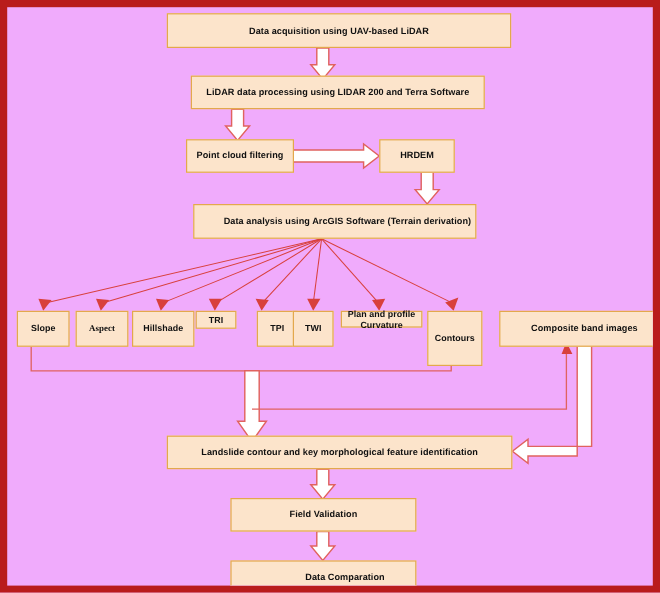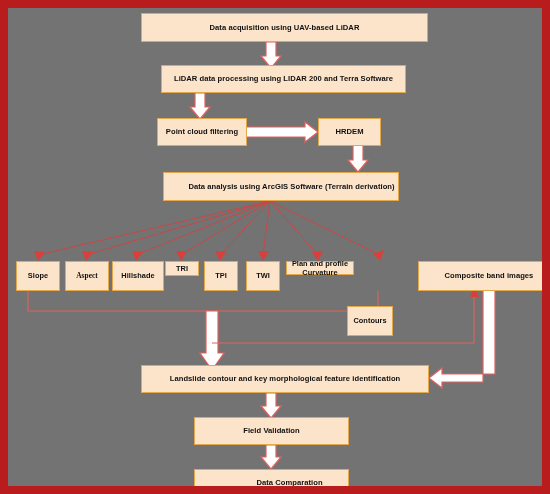--- a/index.html
+++ b/index.html
@@ -7,23 +7,23 @@
     padding: 0;
     background: #ffffff;
   }
   body {
     font-family: "Liberation Sans", sans-serif;
   }
   #canvas {
     position: relative;
     width: 550px;
     height: 494px;
-    background: #737373;
+    background: #f0abfc;
     box-sizing: border-box;
-    border: 8px solid #b91c1c;
+    border: 6px solid #b91c1c;
     overflow: hidden;
   }
   .box {
     position: absolute;
     box-sizing: border-box;
     background: #fce4cb;
     border: 1.4px solid #e3a84c;
     display: flex;
     align-items: center;
     justify-content: center;
@@ -130,27 +130,27 @@
   <div class="box" style="left:155px; top:164px; width:236px; height:29px;padding-left:24px;">Data analysis using ArcGIS Software (Terrain derivation)</div>
 
   <div class="box small" style="left:8px; top:253px; width:44px; height:30px;">Slope</div>
 
   <div class="box small" style="left:57px; top:253px; width:44px; height:30px;font-family:Liberation Serif, serif;">Aspect</div>
 
   <div class="box small" style="left:104px; top:253px; width:52px; height:30px;">Hillshade</div>
 
   <div class="box small" style="left:157px; top:253px; width:34px; height:15px;">TRI</div>
 
-  <div class="box small" style="left:196px; top:253px; width:34px; height:30px;">TPI</div>
+  <div class="box small" style="left:208px; top:253px; width:34px; height:30px;">TPI</div>
 
   <div class="box small" style="left:238px; top:253px; width:34px; height:30px;">TWI</div>
 
   <div class="box small" style="left:278px; top:253px; width:68px; height:14px;">Plan and profile Curvature</div>
 
-  <div class="box small" style="left:339px; top:253px; width:46px; height:30px;margin-top:45px;">Contours</div>
+  <div class="box small" style="left:350px; top:253px; width:46px; height:46px;">Contours</div>
 
   <div class="box" style="left:410px; top:253px; width:142px; height:30px;">Composite band images</div>
 
   <div class="box" style="left:133px; top:357px; width:288px; height:28px;">Landslide contour and key morphological feature identification</div>
 
   <div class="box" style="left:186px; top:409px; width:155px; height:28px;">Field Validation</div>
 
   <div class="box" style="left:186px; top:461px; width:155px; height:28px;padding-left:39px;">Data Comparation</div>
 
 </div>

